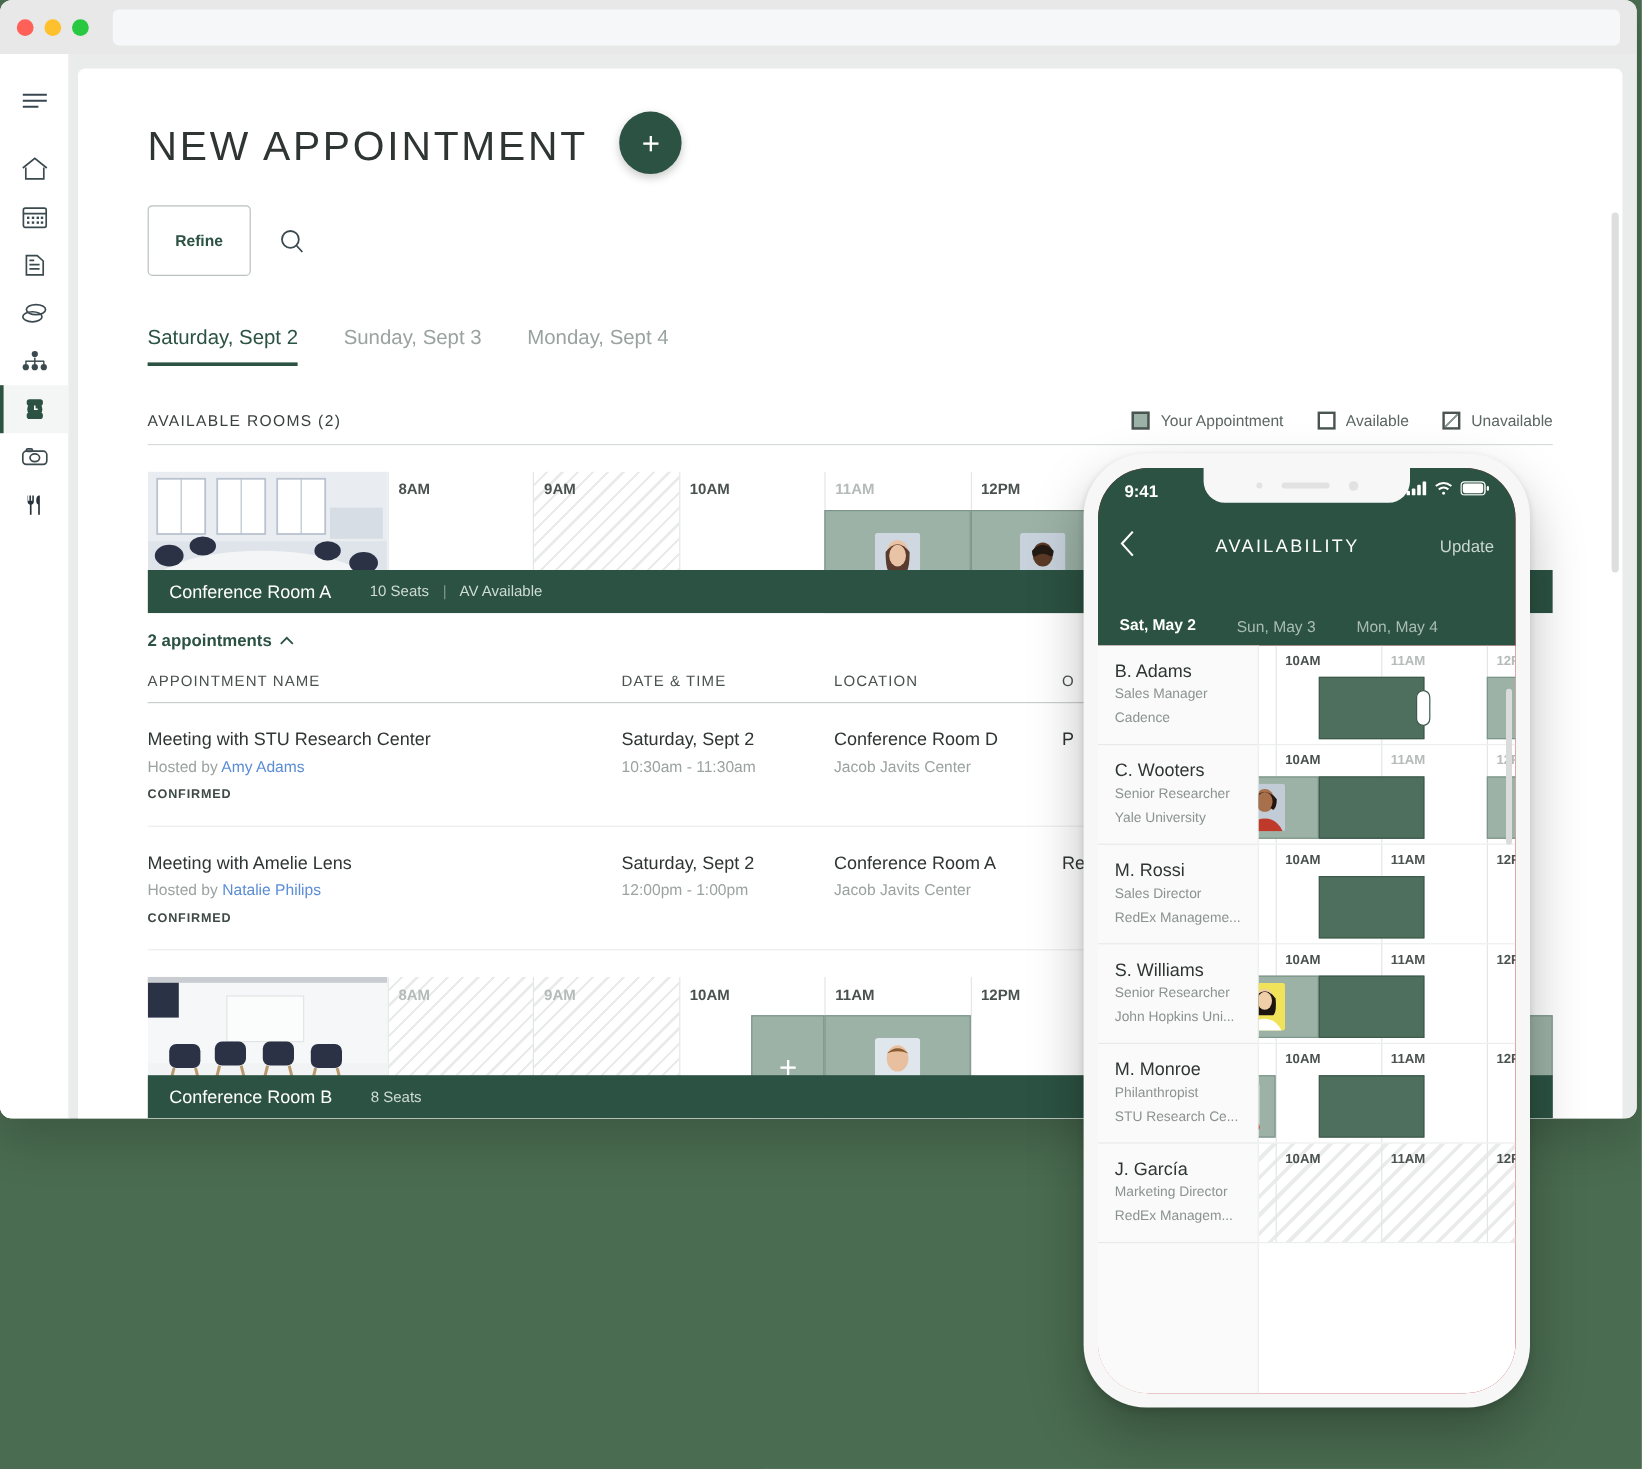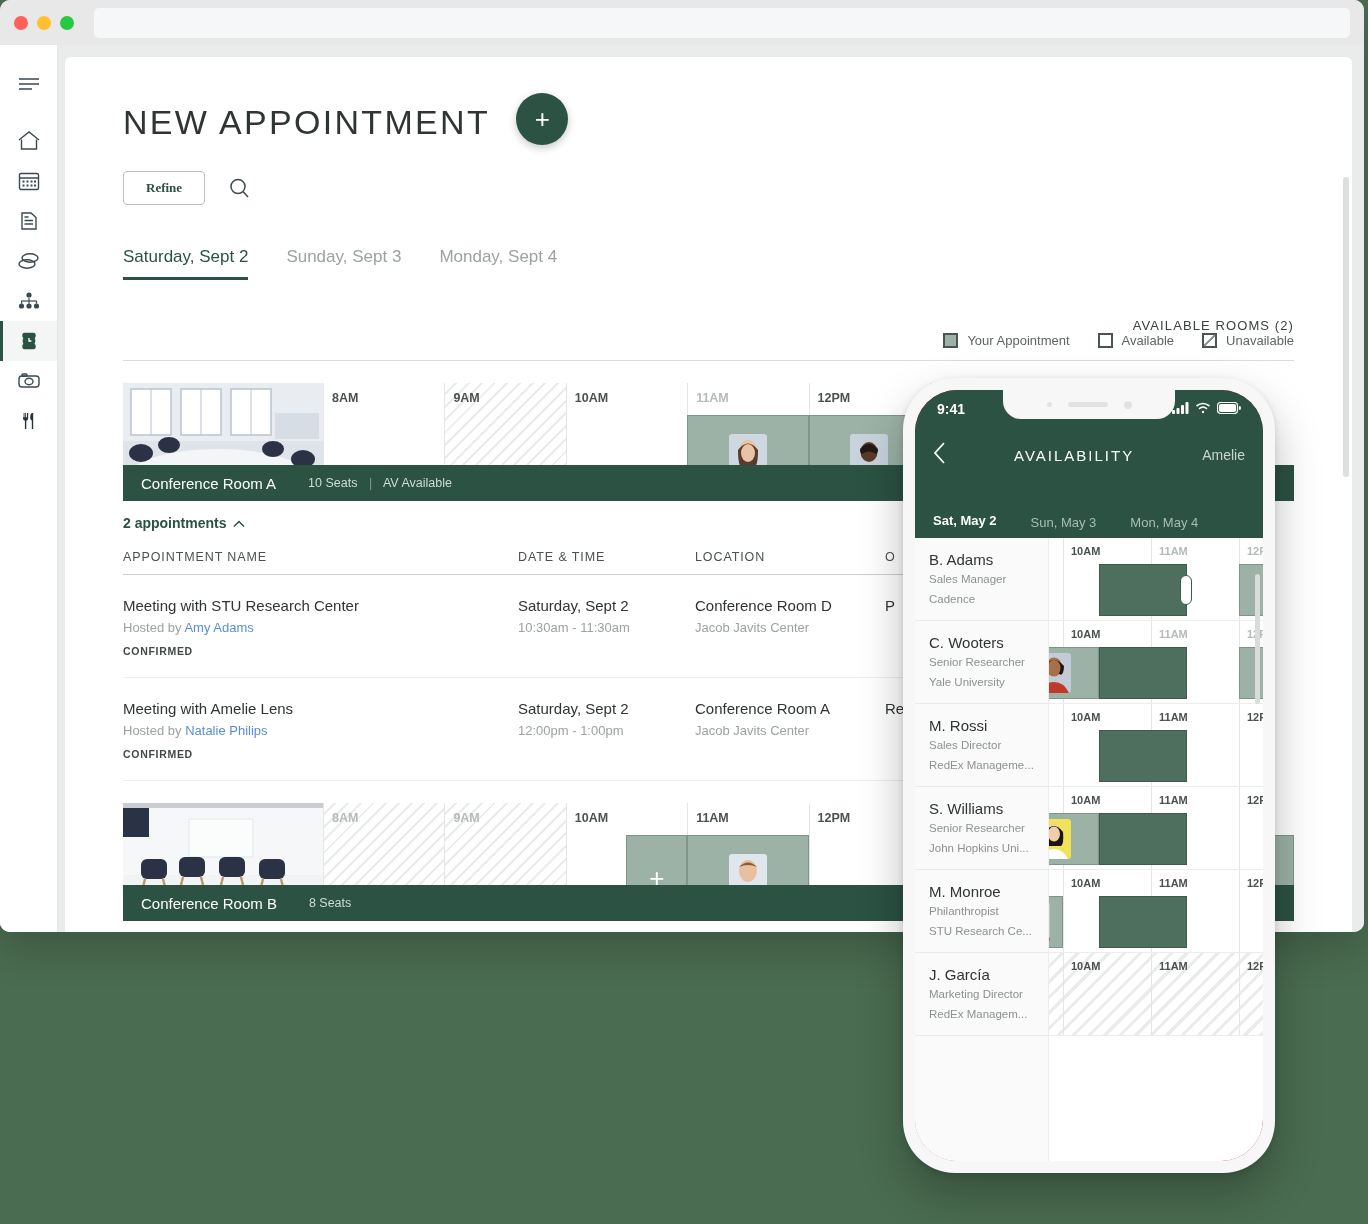--- a/index.html
+++ b/index.html
@@ -64,34 +64,34 @@
     display: inline-flex; align-items: center; justify-content: center;
     width: 52px; height: 52px; border-radius: 50%; background: #2b5243;
     color: #fff; font-size: 26px; font-weight: 300; margin-left: 22px;
     vertical-align: middle; margin-top: 36px;
     box-shadow: 0 3px 8px rgba(0,0,0,.22); cursor: pointer;
   }
   .toolbar { margin-top: 26px; display: flex; align-items: center; gap: 22px; }
   .btn-refine {
     border: 1px solid #b9c2bd; background: #fff; color: #2b5243;
     font-size: 13px; font-weight: 700; border-radius: 4px;
-    padding: 8px 22px; cursor: pointer; font-family: Liberation Serif, serif;
+    padding: 21px 22px; cursor: pointer; font-family: Liberation Sans, sans-serif;
   }
   .icon-btn { cursor: pointer; display: flex; }
 
   .daytabs { margin-top: 42px; display: flex; gap: 38px; }
   .daytab {
     font-size: 17px; color: #9aa3a0; padding-bottom: 10px; cursor: pointer;
     border-bottom: 3px solid transparent;
   }
   .daytab.active { color: #2b5243; border-bottom-color: #2b5243; }
 
   .section-row {
     margin-top: 38px; display: flex; align-items: flex-end;
-    justify-content: space-between; padding-right: 58px; flex-direction: column;
+    justify-content: space-between; padding-right: 58px;
   }
   .section-title { font-size: 13px; letter-spacing: 1.1px; color: #3a4240; }
   .legend { display: flex; gap: 28px; align-items: center; }
   .legend-item { display: flex; align-items: center; gap: 9px; font-size: 13px; color: #5c6663; }
   .swatch { width: 15px; height: 15px; border: 2px solid #4a5450; display: block; }
   .swatch.mine { background: #9cb2a6; }
   .swatch.avail { background: #fff; }
   .swatch.unavail {
     background: #fff;
     background-image: linear-gradient(135deg, transparent 44%, #8e9a96 44%, #8e9a96 56%, transparent 56%);
@@ -684,21 +684,21 @@
             </span>
           </span>
         </div>
         <div class="ph-navbar">
           <span class="ph-back">
             <svg width="13" height="22" viewBox="0 0 13 22" fill="none" stroke="#fff" stroke-width="1.8">
                 <path d="M11 1 L2 11 L11 21"></path>
               </svg>
           </span>
           <span class="ph-title">AVAILABILITY</span>
-          <span class="ph-update">Amelie</span>
+          <span class="ph-update">Update</span>
         </div>
         <div class="ph-daytabs">
           <div class="ph-daytab active">Sat, May 2</div>
           <div class="ph-daytab">Sun, May 3</div>
           <div class="ph-daytab">Mon, May 4</div>
         </div>
       </div>
 
       <div class="ph-body">
 

